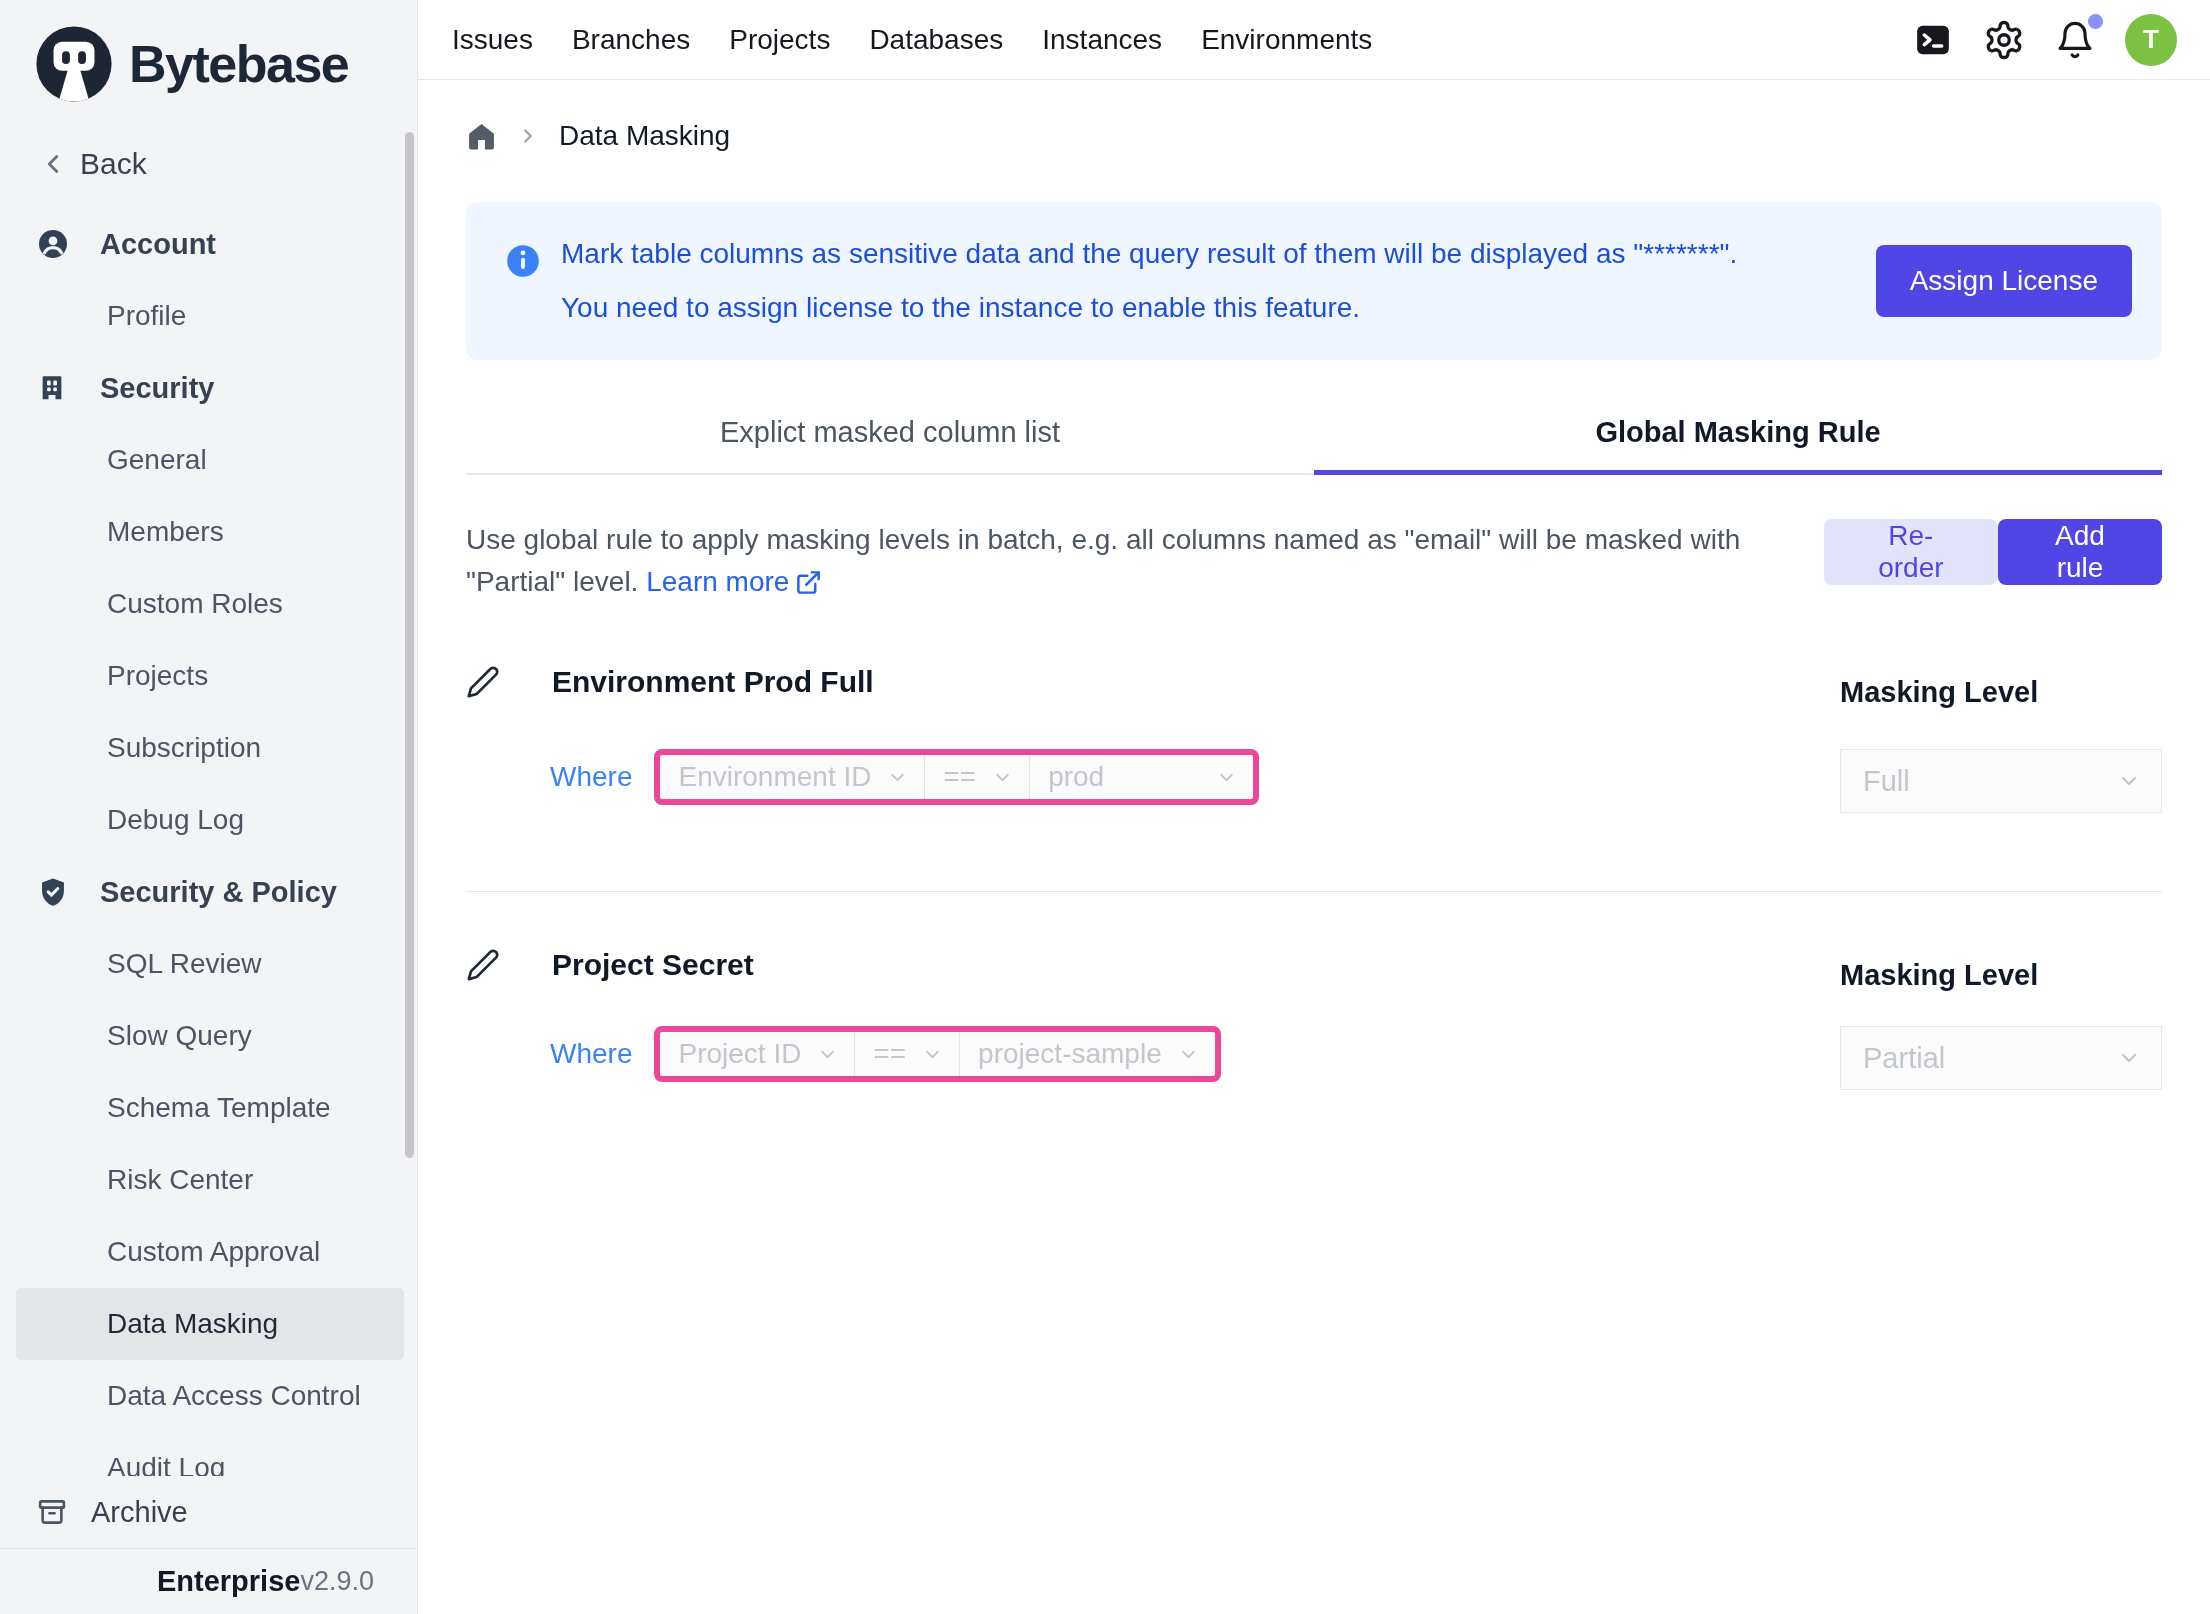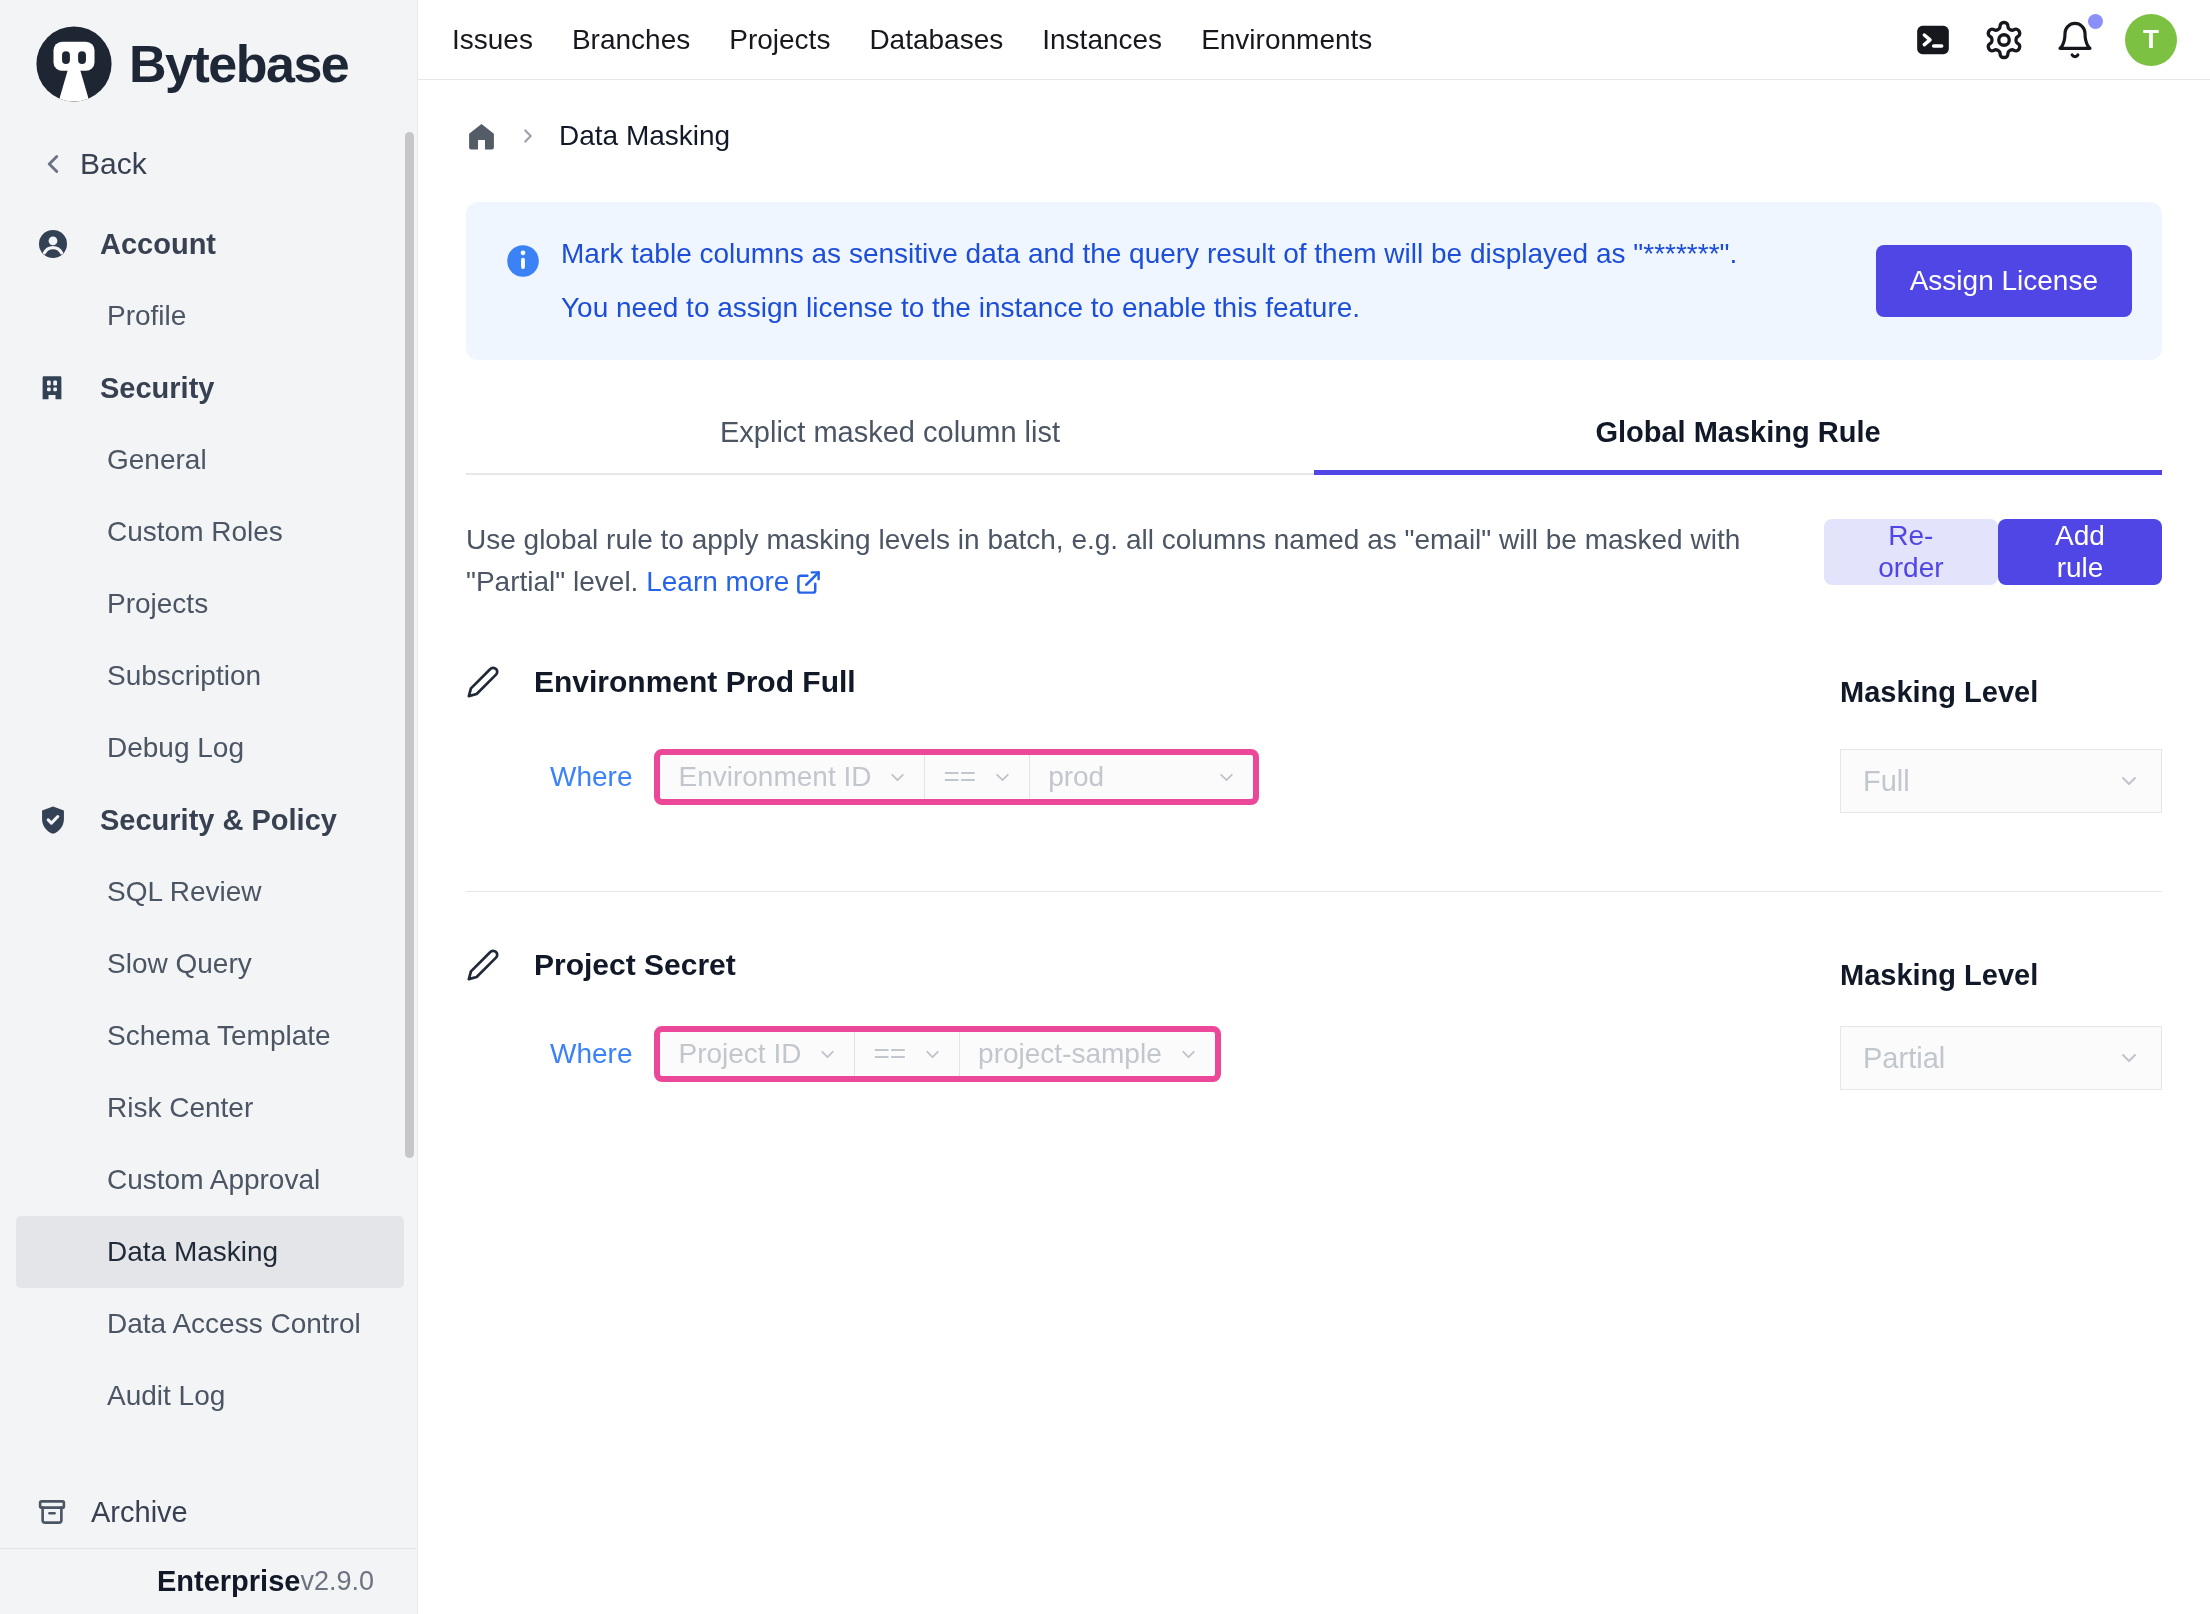--- a/index.html
+++ b/index.html
@@ -96,21 +96,21 @@
   }
   .btn-addrule {
     height: 66px; padding: 0 30px; border: none; border-radius: 8px; background: #4f46e5; color: #fff;
     font-size: 28px; font-weight: 500; font-family: inherit; cursor: pointer;
   }
 
   .rule-row { display: flex; align-items: flex-start; }
   .rule-left { flex: 1; display: flex; align-items: center; }
   .rule-right { width: 322px; flex-shrink: 0; }
   .rule-title-row { margin-top: 62px; }
-  .rule-title-row .rule-left { gap: 34px; }
+  .rule-title-row .rule-left { gap: 52px; }
   .rule-name { font-size: 30px; font-weight: 700; color: #111827; }
   .level-label { font-size: 29px; font-weight: 700; color: #111827; line-height: 54px; }
   .where-row { margin-top: 30px; }
   .where-row .rule-left { padding-left: 84px; align-items: center; }
   .where-label { font-size: 28px; font-weight: 500; color: #3b82f6; margin-right: 22px; }
   .cond-group {
     display: flex; align-items: stretch; height: 56px; border: 6px solid #ec4899; border-radius: 8px;
     background: #fbfbfc; overflow: hidden;
   }
   .seg {
@@ -179,20 +179,23 @@
               <rect x="8" y="11.5" width="3" height="3" rx="1" fill="#f3f4f6"></rect>
               <rect x="13" y="11.5" width="3" height="3" rx="1" fill="#f3f4f6"></rect>
             </svg>
         </span>
         <span>Security</span>
       </div>
       <div class="nav-item sub">
           <span>General</span>
         </div>
       <div class="nav-item sub">
+          <span>Members</span>
+        </div>
+      <div class="nav-item sub">
           <span>Custom Roles</span>
         </div>
       <div class="nav-item sub">
           <span>Projects</span>
         </div>
       <div class="nav-item sub">
           <span>Subscription</span>
         </div>
       <div class="nav-item sub">
           <span>Debug Log</span>

